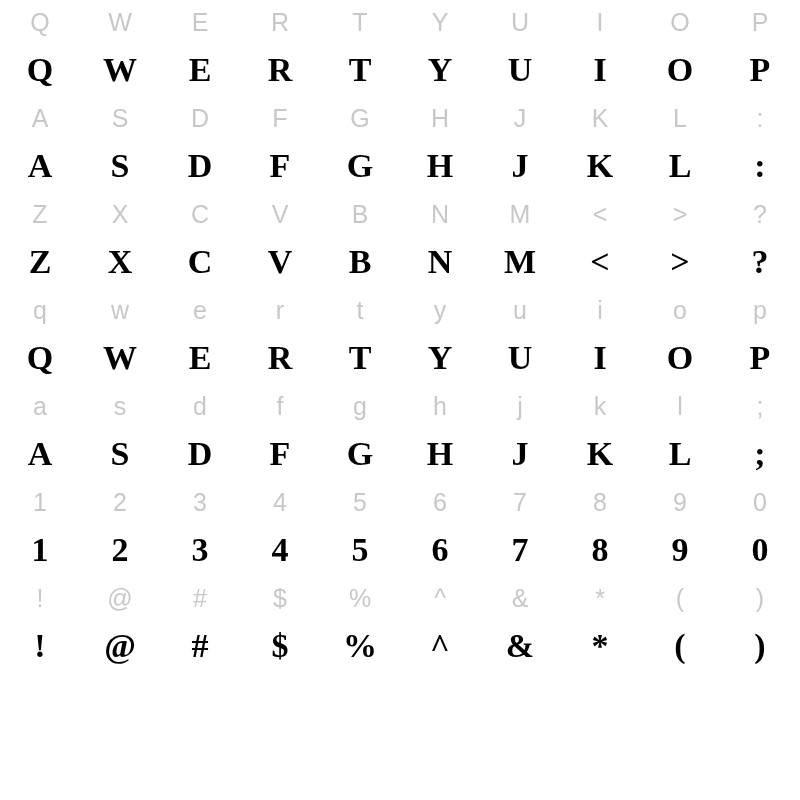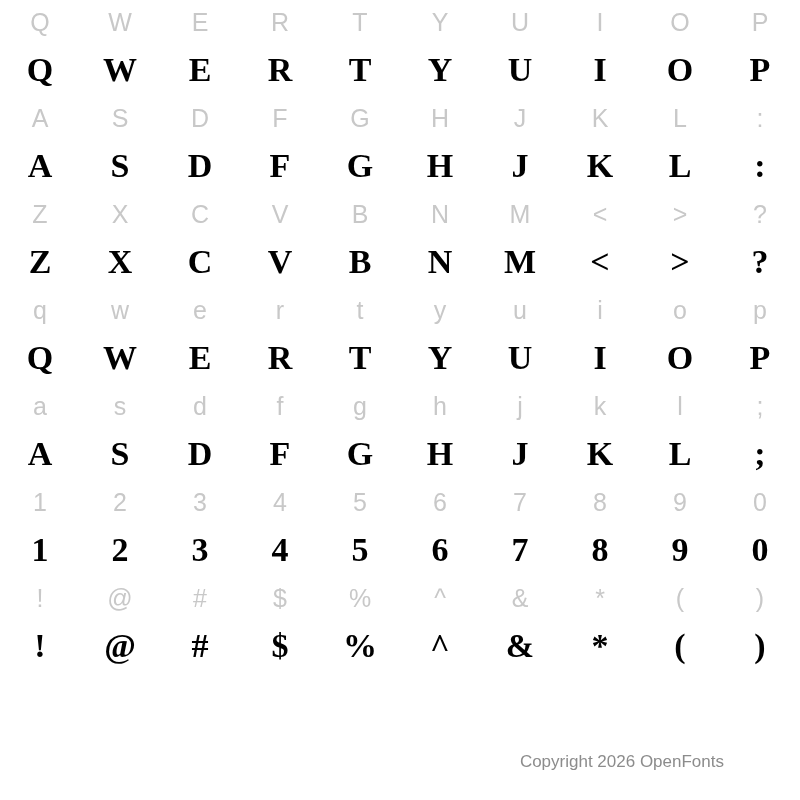--- a/index.html
+++ b/index.html
@@ -248,14 +248,13 @@
           <div class="cell">$</div>
           <div class="cell">%</div>
           <div class="cell">^</div>
           <div class="cell">&amp;</div>
           <div class="cell">*</div>
           <div class="cell">(</div>
           <div class="cell">)</div>
         </div>
       </div>
     </div>
-  <div class="footer">Copyright 2026 OpenFonts</div>
 </div>
 
 </body></html>

